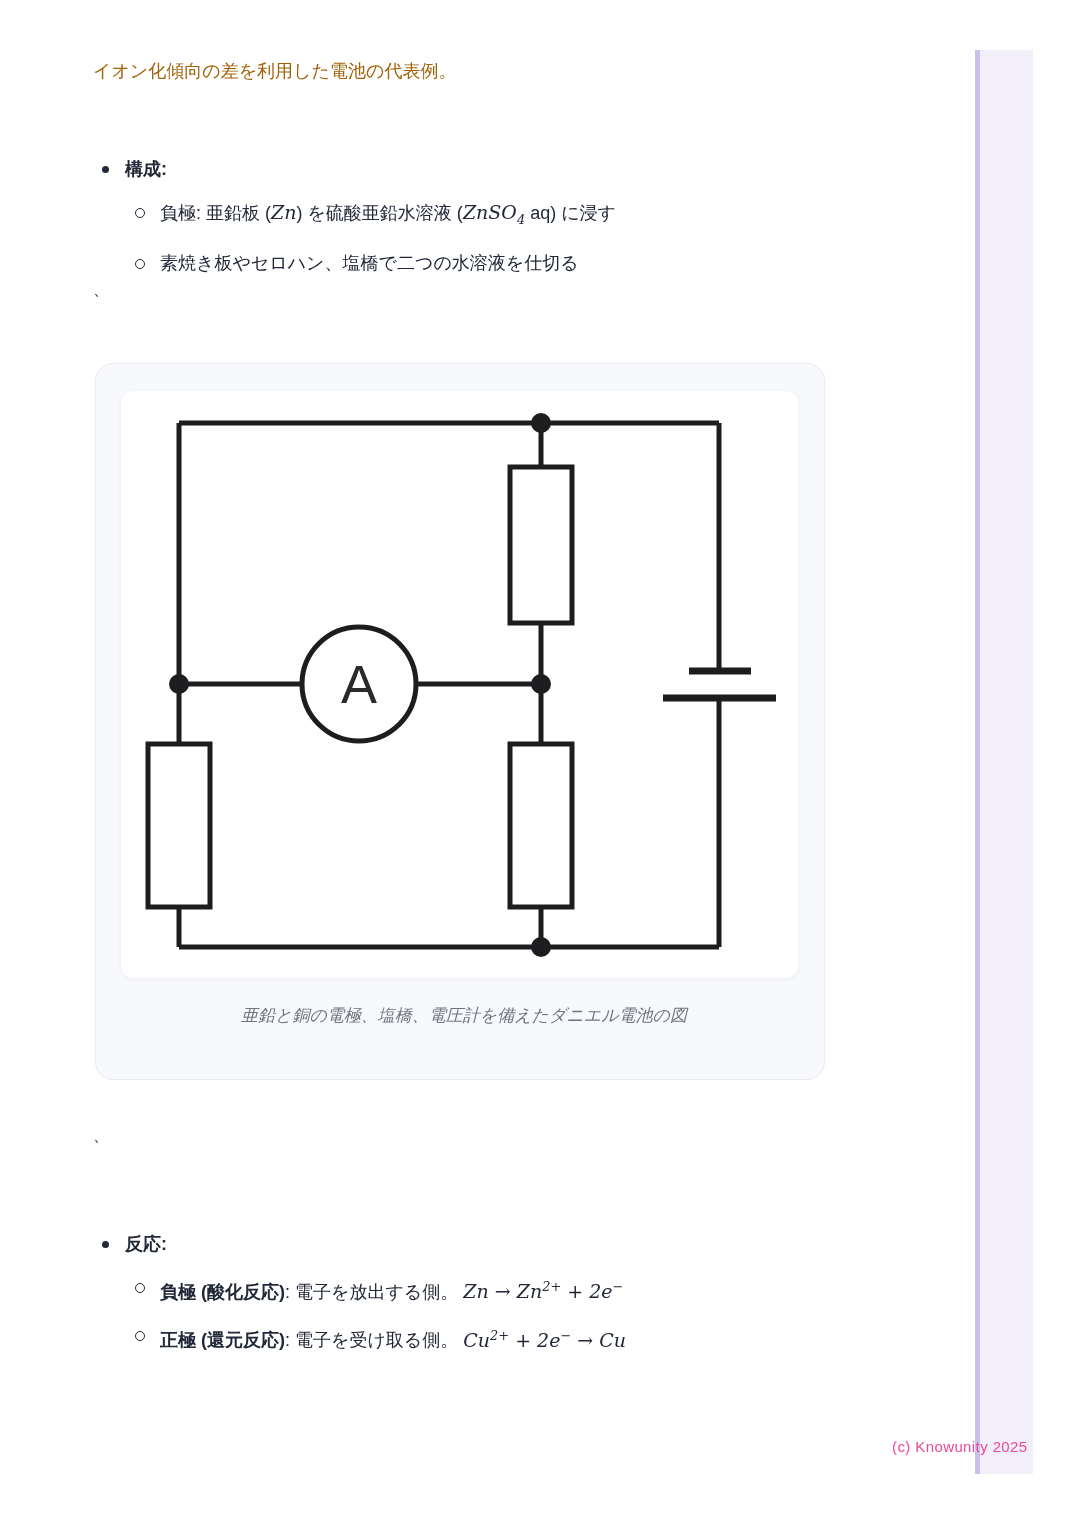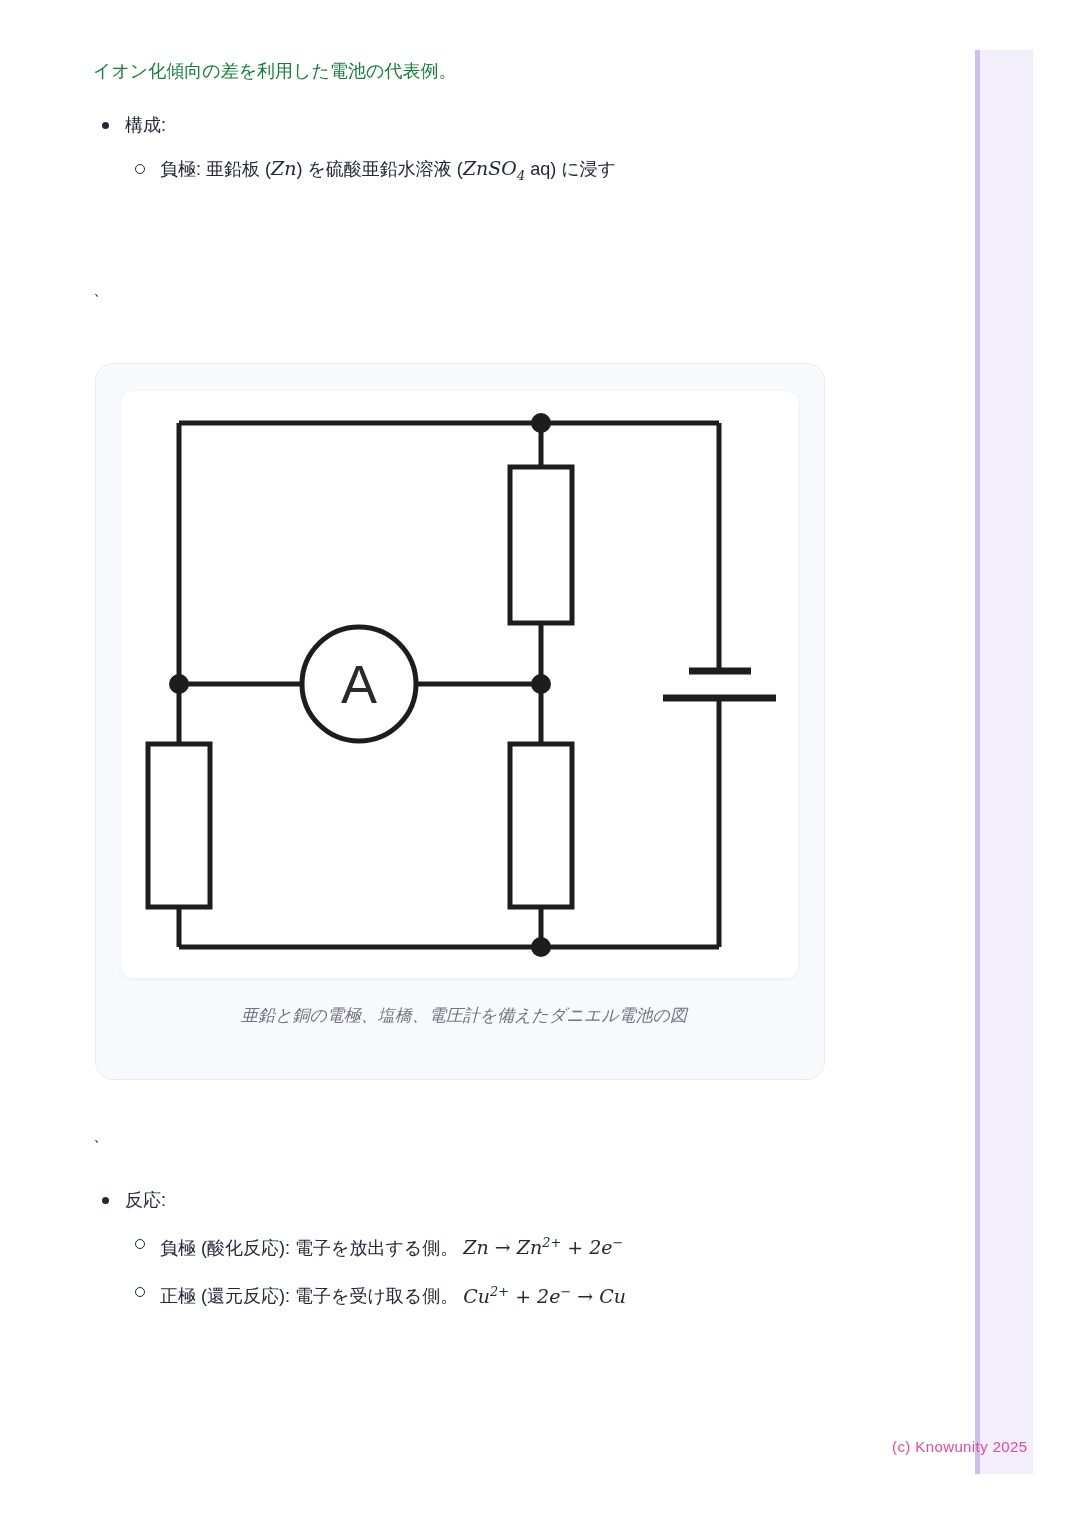--- a/index.html
+++ b/index.html
@@ -5,37 +5,37 @@
   * { margin:0; padding:0; box-sizing:border-box; }
   html,body { background:#ffffff; }
   .page {
     position:relative; width:1080px; height:1528px; margin:0 auto;
     background:#ffffff; overflow:hidden;
     font-family:"Liberation Sans","DejaVu Sans",sans-serif;
     color:#222838;
   }
   .title {
     position:absolute; left:93px; top:58px;
-    font-size:18px; line-height:26px; color:#15803d;
+    font-size:18px; line-height:26px; color:#a16207;
   }
   .list-block { position:absolute; left:93px; width:880px; font-size:18px; line-height:28px; }
   .sec1 { top:111px; }
   .sec2 { top:1186px; }
-  .l1 { position:relative; padding-left:32px; font-weight:normal; }
+  .l1 { position:relative; padding-left:32px; font-weight:bold;margin-top:44px; }
   .l1::before {
     content:""; position:absolute; left:9px; top:11px;
     width:7px; height:7px; border-radius:50%; background:#222838;
   }
   .l2 { position:relative; padding-left:67px; margin-top:15px; }
   .l2::before {
     content:""; position:absolute; left:42px; top:10px;
     width:8px; height:8px; border-radius:50%;
     border:1.5px solid #222838; background:transparent;
   }
-  .b { font-weight:normal; }
+  .b { font-weight:bold; }
   .m { font-family:"DejaVu Serif","Liberation Serif",serif; font-style:italic; font-size:19px;text-align:center; }
   .m sup, .m sub { font-size:68%; font-style:italic; }
   .standalone-comma { position:absolute; left:93px; font-size:16px; color:#222838; }
   .comma1 { top:280px; }
   .comma2 { top:1126px; }
 
   .figure-card {
     position:absolute; left:95px; top:363px; width:730px; height:717px;
     background:#f8f9fc; border:1px solid #ebeaf4; border-radius:18px;
   }
@@ -65,20 +65,23 @@
 <div class="page">
 
   <div class="title">イオン化傾向の差を利用した電池の代表例。</div>
 
   <div class="list-block sec1">
     <div class="l1">
       <span>構成:</span>
     </div>
     <div class="l2">
       <span>負極: 亜鉛板 (</span><span class="m">Zn</span><span>) を硫酸亜鉛水溶液 (</span><span class="m"><span>ZnSO</span><sub>4</sub></span><span> aq) に浸す</span>
+    </div>
+    <div class="l2">
+      <span>素焼き板やセロハン、塩橋で二つの水溶液を仕切る</span>
     </div>
   </div>
 
   <div class="standalone-comma comma1">、</div>
 
   <div class="figure-card">
     <div class="figure-panel">
       <svg width="677" height="587" viewBox="0 0 677 587">
         <g stroke="#1d1d1f" stroke-width="5" fill="none">
 

